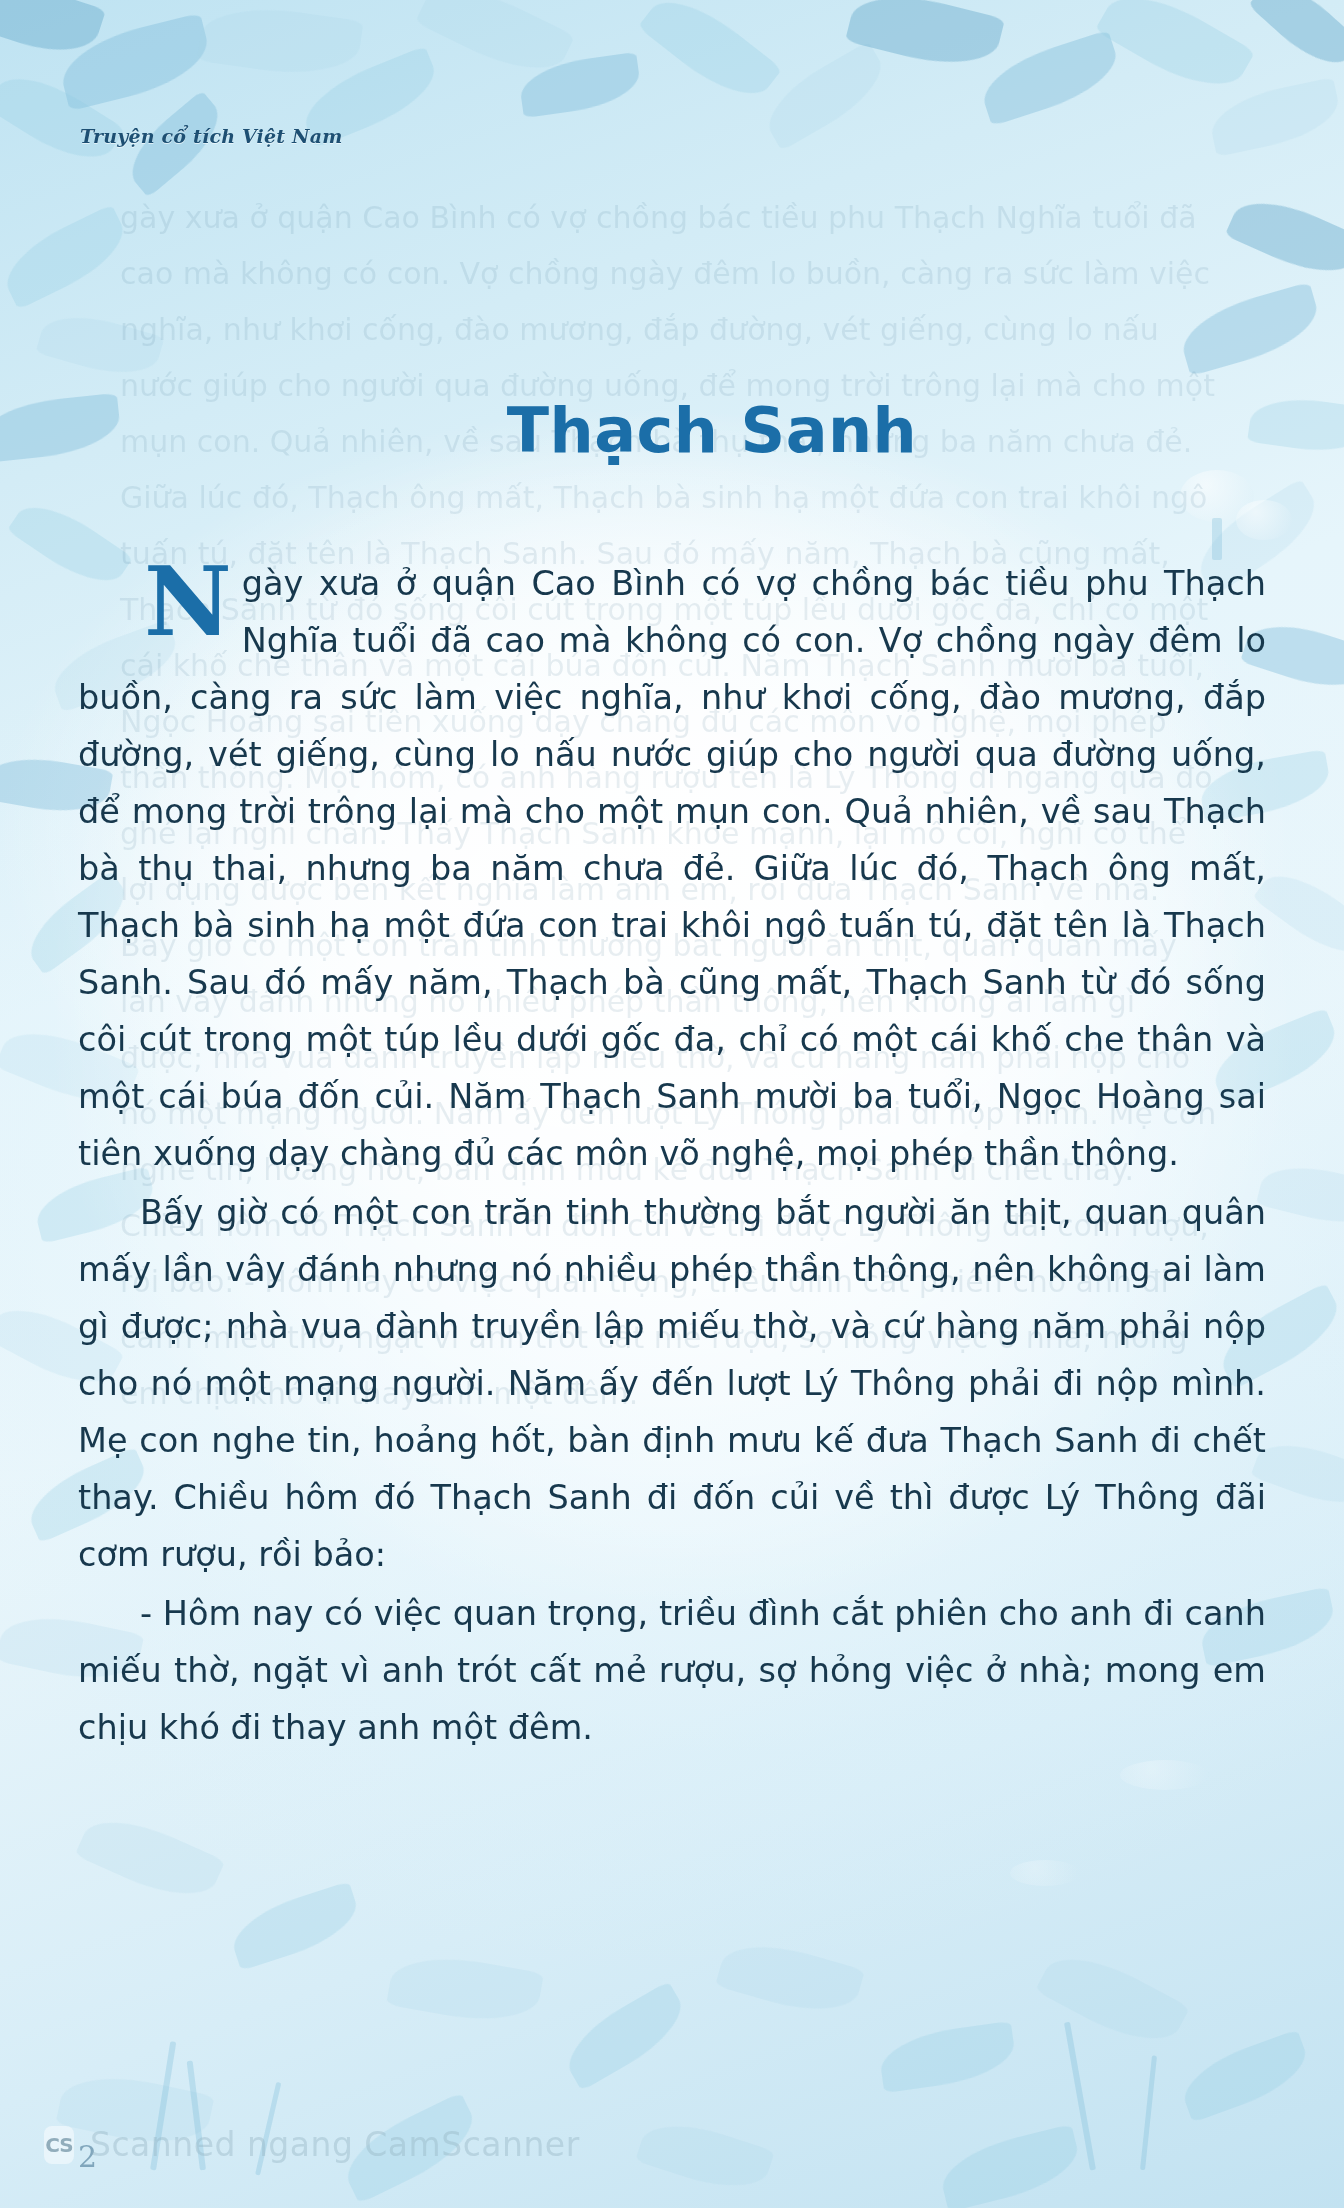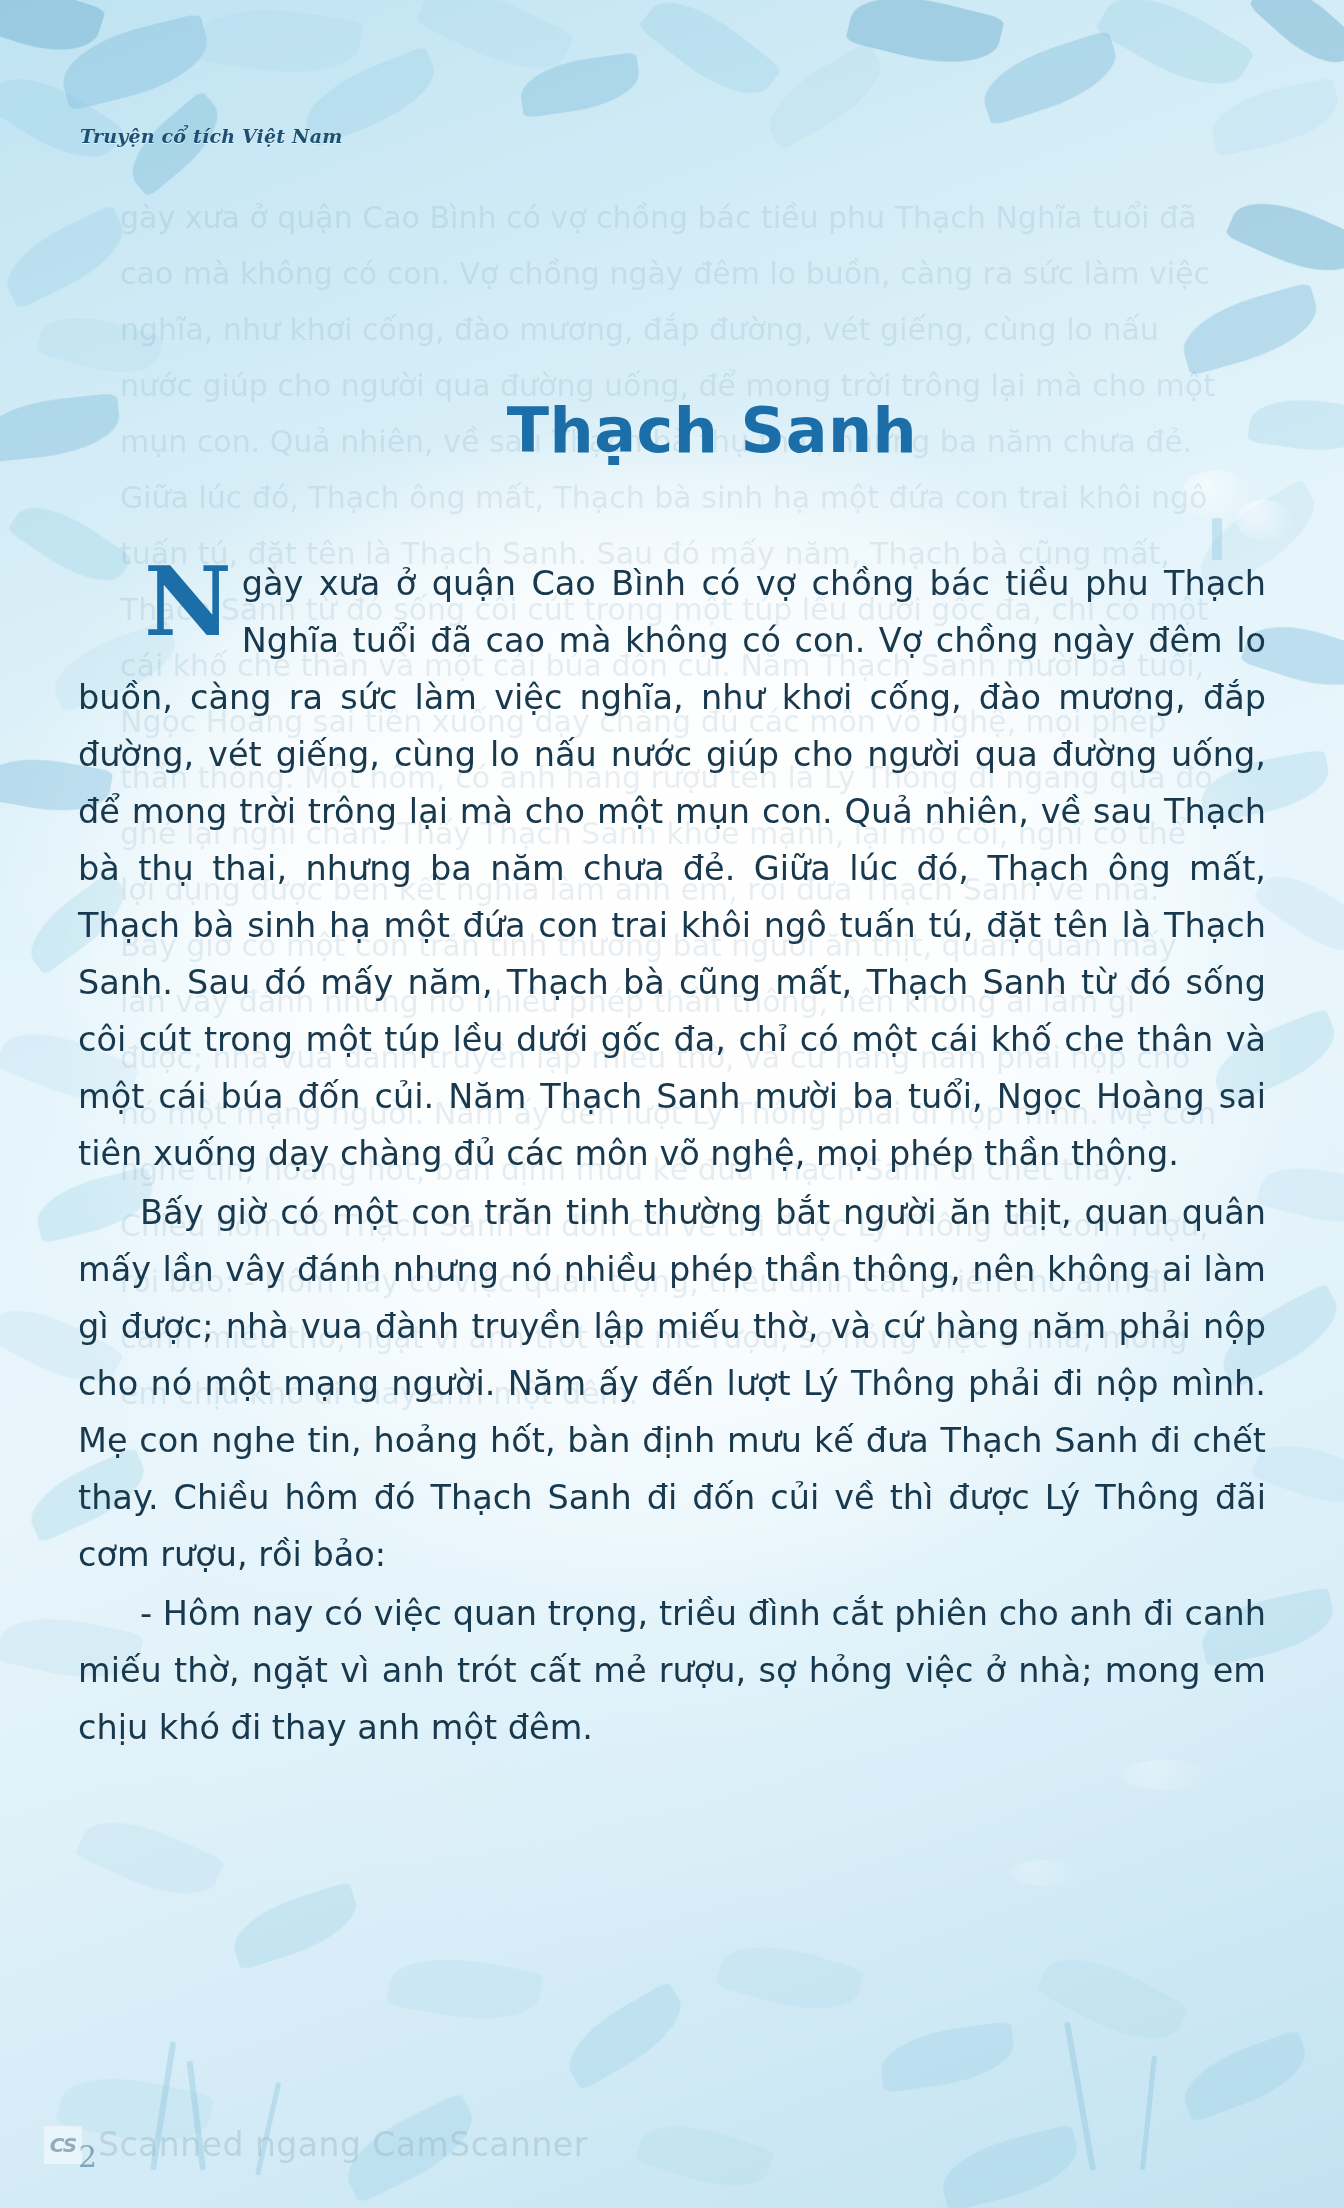--- a/index.html
+++ b/index.html
@@ -126,33 +126,32 @@
   .watermark {
     position: absolute;
     left: 44px;
     bottom: 44px;
     display: flex;
     align-items: center;
     gap: 16px;
     opacity: 0.55;
   }
   .cs-badge {
-    width: 38px;
+    width: 30px;
     height: 38px;
-    border-radius: 0;
+    border-radius: 8px;
     background: rgba(255,255,255,0.85);
     color: #5b7a8c;
     font-family: "DejaVu Sans", sans-serif;
     font-size: 20px;
     font-weight: bold;
     display: flex;
     align-items: center;
     justify-content: center;
     letter-spacing: -1px;
-    font-style: italic;
   }
   .cs-text {
     font-family: "DejaVu Sans", sans-serif;
     font-size: 33px;
     color: rgba(150, 180, 195, 0.75);
     letter-spacing: 0.5px;
   }
   .page-number {
     position: absolute;
     left: 78px;

